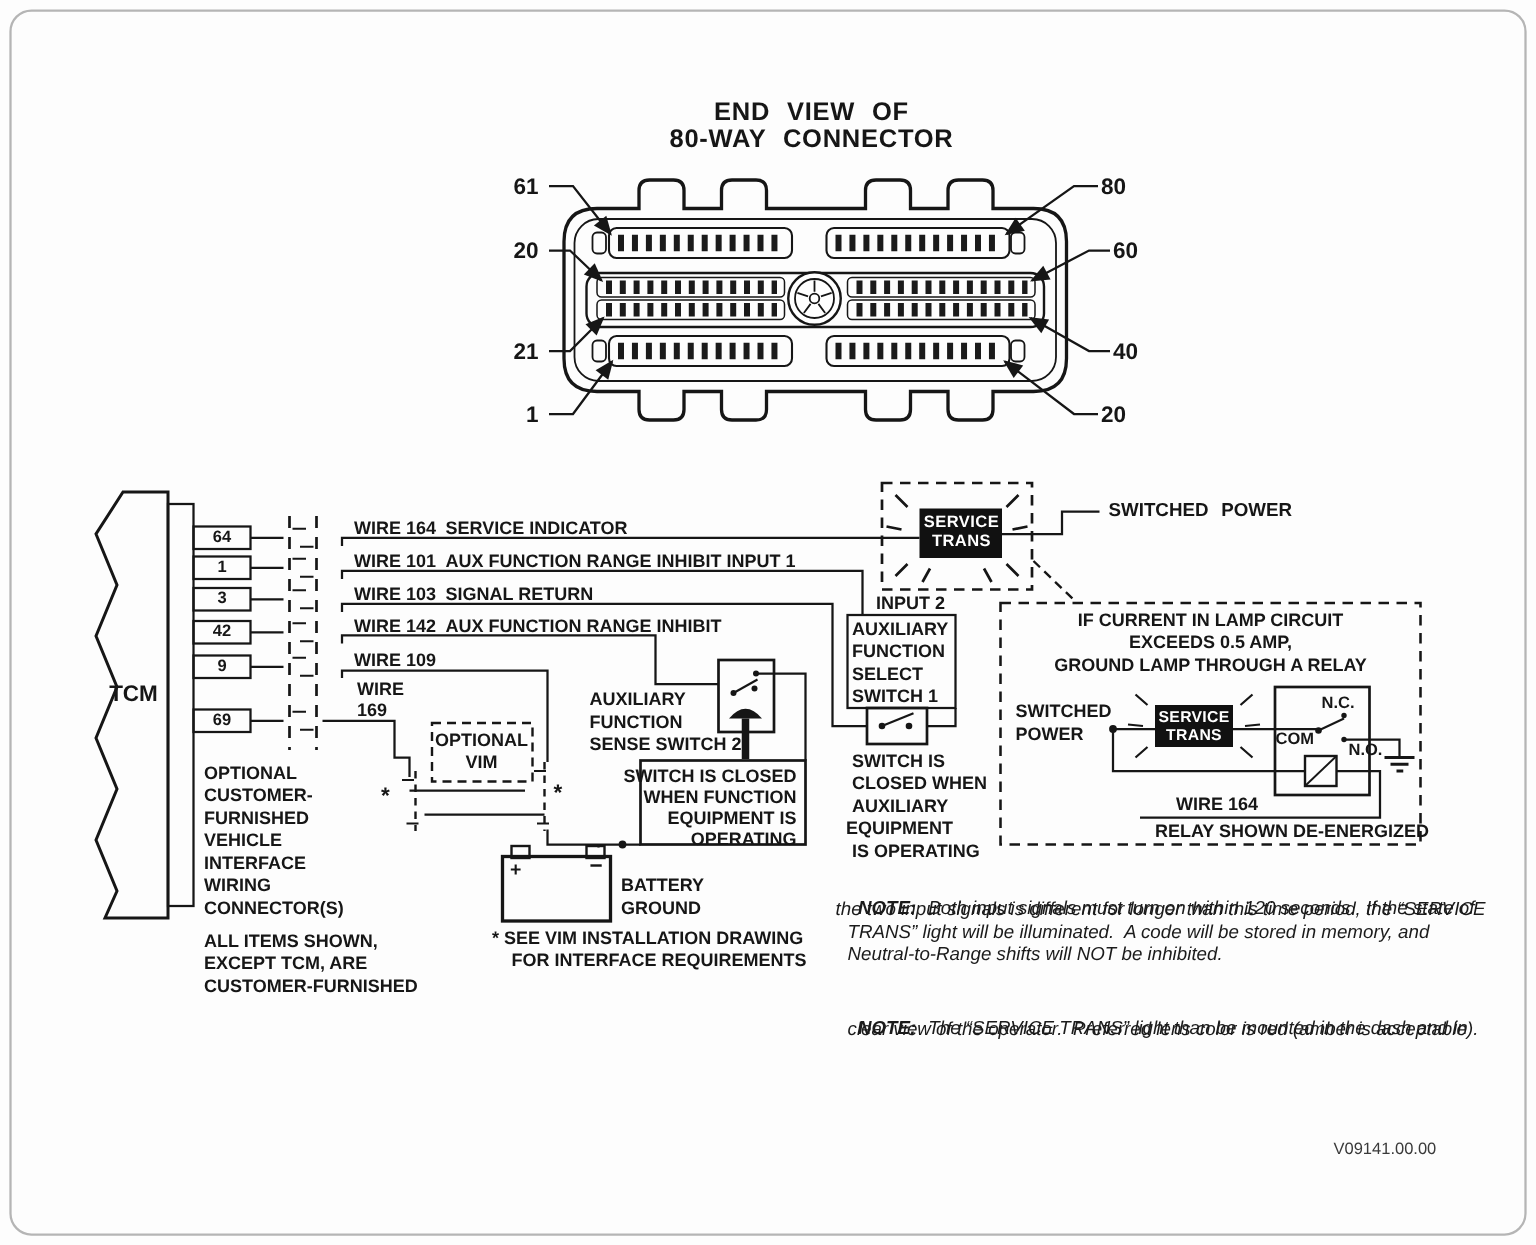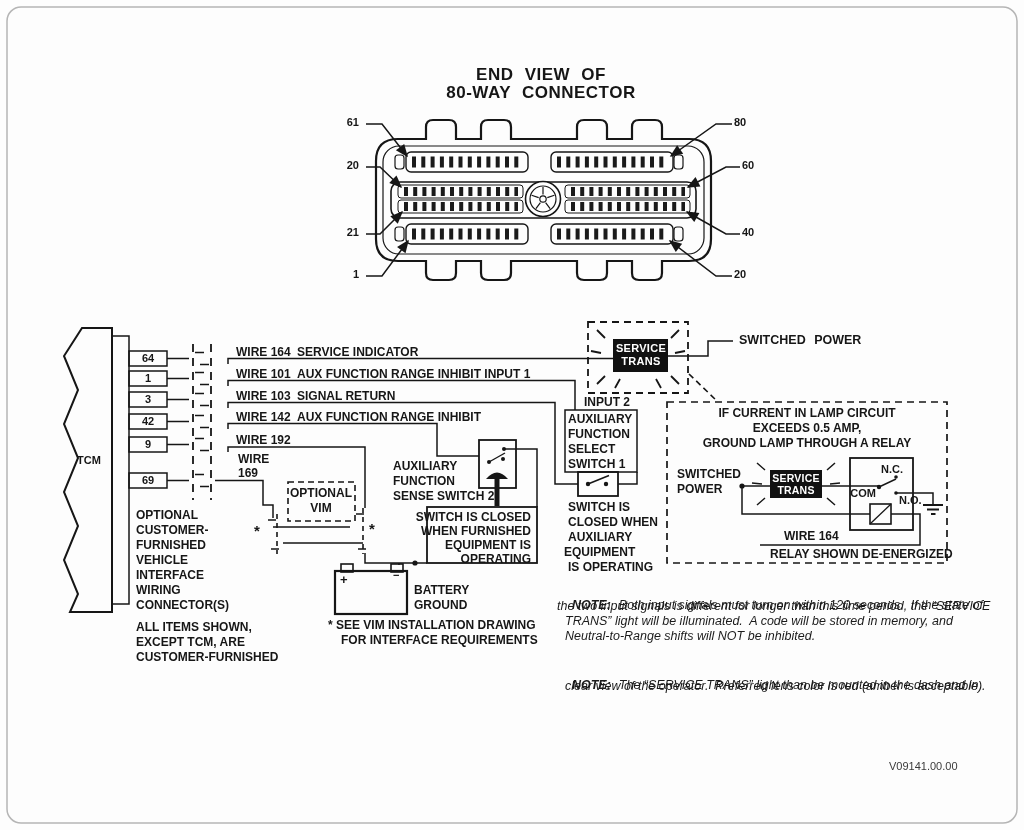--- a/index.html
+++ b/index.html
@@ -5,21 +5,21 @@
   html,body{margin:0;padding:0;background:#e8e8e8;}
   #stage{position:relative;width:1024px;height:830px;background:#fdfdfd;overflow:hidden;
          font-family:"Liberation Sans",sans-serif;padding-left:23px;}
   #linework{position:absolute;left:0;top:0;}
   .t{position:absolute;white-space:pre;font:700 12px/1.05 "Liberation Sans",sans-serif;
      color:#161616;letter-spacing:0;}
   .c{transform:translateX(-50%);}
   .r{transform:translateX(-100%);}
   .fs11{font-size:11px;}
   .fs13{font-size:13px;}
-  .fs14{font-size:11px;}
+  .fs14{font-size:15px;}
   .fs17{font-size:17px;letter-spacing:.5px;word-spacing:6px;}
   .sp{word-spacing:5px;font-size:12.5px;}
   .wt{color:#fff;font-size:11px;letter-spacing:.3px;}
   .wt2{color:#fff;font-size:10.5px;letter-spacing:.2px;}
   .ast{font-size:15px;}
   .note{font:italic 400 12.5px/1.1 "Liberation Sans",sans-serif;color:#1b1b1b;}
   .nb{font-style:italic;font-weight:700;margin-right:8px;}
   .ver{font:400 11px "Liberation Sans",sans-serif;color:#3a3a3a;}
 </style>
 </head>
@@ -220,21 +220,21 @@
 <div class="t c fs11" style="left:148px;top:475px">69</div>
 
 <div class="t" style="left:236px;top:346px">WIRE 164</div>
 <div class="t" style="left:297px;top:346px">SERVICE INDICATOR</div>
 <div class="t" style="left:236px;top:368px">WIRE 101</div>
 <div class="t" style="left:297px;top:368px">AUX FUNCTION RANGE INHIBIT INPUT 1</div>
 <div class="t" style="left:236px;top:390px">WIRE 103</div>
 <div class="t" style="left:297px;top:390px">SIGNAL RETURN</div>
 <div class="t" style="left:236px;top:411px">WIRE 142</div>
 <div class="t" style="left:297px;top:411px">AUX FUNCTION RANGE INHIBIT</div>
-<div class="t" style="left:236px;top:434px">WIRE 192</div>
+<div class="t" style="left:236px;top:434px">WIRE 109</div>
 <div class="t" style="left:238px;top:453px">WIRE</div>
 <div class="t" style="left:238px;top:467px">169</div>
 
 <div class="t" style="left:136px;top:509px">OPTIONAL</div>
 <div class="t" style="left:136px;top:524px">CUSTOMER-</div>
 <div class="t" style="left:136px;top:539px">FURNISHED</div>
 <div class="t" style="left:136px;top:554px">VEHICLE</div>
 <div class="t" style="left:136px;top:569px">INTERFACE</div>
 <div class="t" style="left:136px;top:584px">WIRING</div>
 <div class="t" style="left:136px;top:599px">CONNECTOR(S)</div>
@@ -251,21 +251,21 @@
 
 <div class="t fs13" style="left:340px;top:573px">+</div>
 <div class="t fs14" style="left:393px;top:570px">−</div>
 <div class="t" style="left:414px;top:584px">BATTERY</div>
 <div class="t" style="left:414px;top:599px">GROUND</div>
 
 <div class="t" style="left:393px;top:460px">AUXILIARY</div>
 <div class="t" style="left:393px;top:475px">FUNCTION</div>
 <div class="t" style="left:393px;top:490px">SENSE SWITCH 2</div>
 <div class="t r" style="left:531px;top:511px">SWITCH IS CLOSED</div>
-<div class="t r" style="left:531px;top:525px">WHEN FURNISHED</div>
+<div class="t r" style="left:531px;top:525px">WHEN FUNCTION</div>
 <div class="t r" style="left:531px;top:539px">EQUIPMENT IS</div>
 <div class="t r" style="left:531px;top:553px">OPERATING</div>
 
 <div class="t" style="left:584px;top:396px">INPUT 2</div>
 <div class="t" style="left:568px;top:413px">AUXILIARY</div>
 <div class="t" style="left:568px;top:428px">FUNCTION</div>
 <div class="t" style="left:568px;top:443px">SELECT</div>
 <div class="t" style="left:568px;top:458px">SWITCH 1</div>
 <div class="t" style="left:568px;top:501px">SWITCH IS</div>
 <div class="t" style="left:568px;top:516px">CLOSED WHEN</div>

